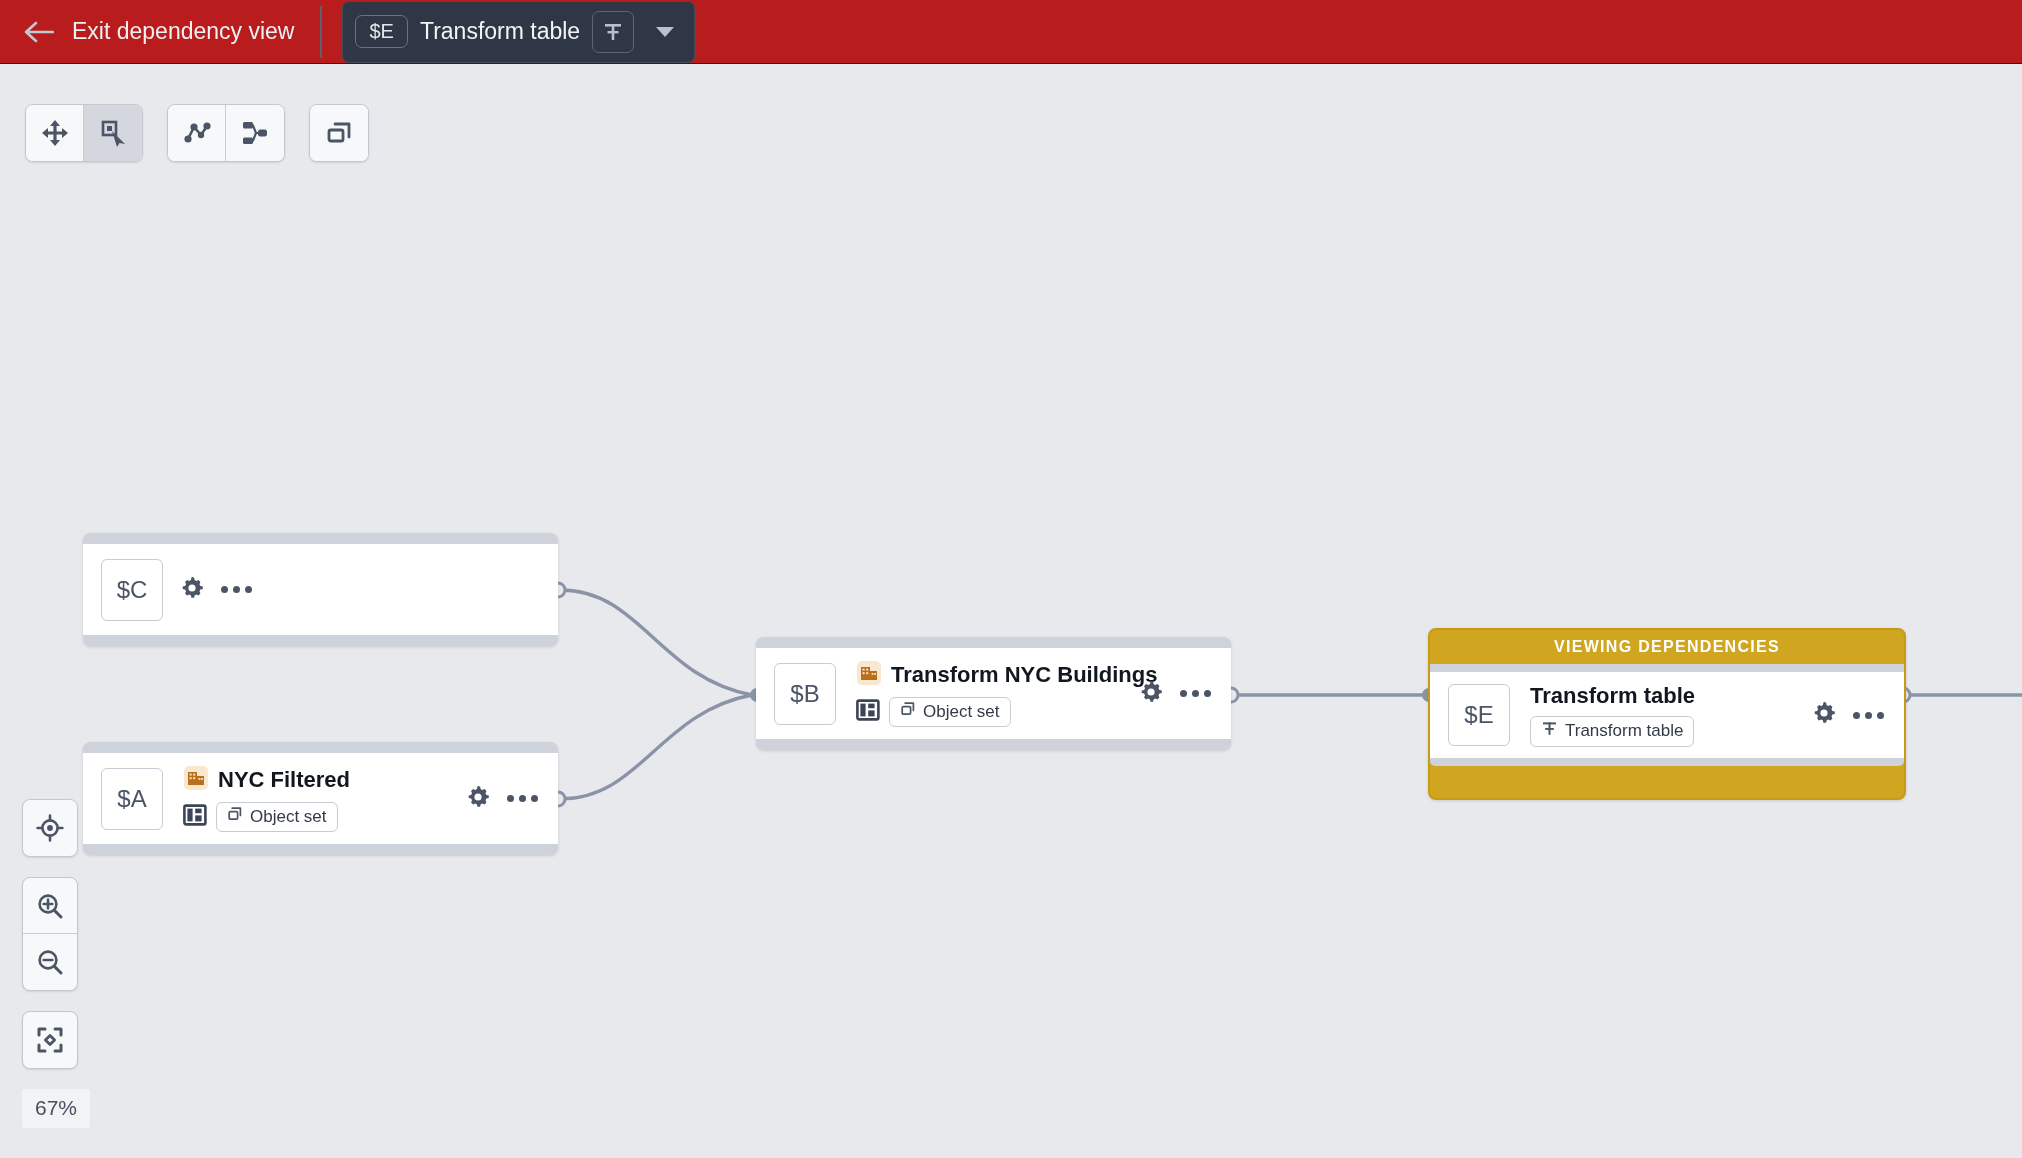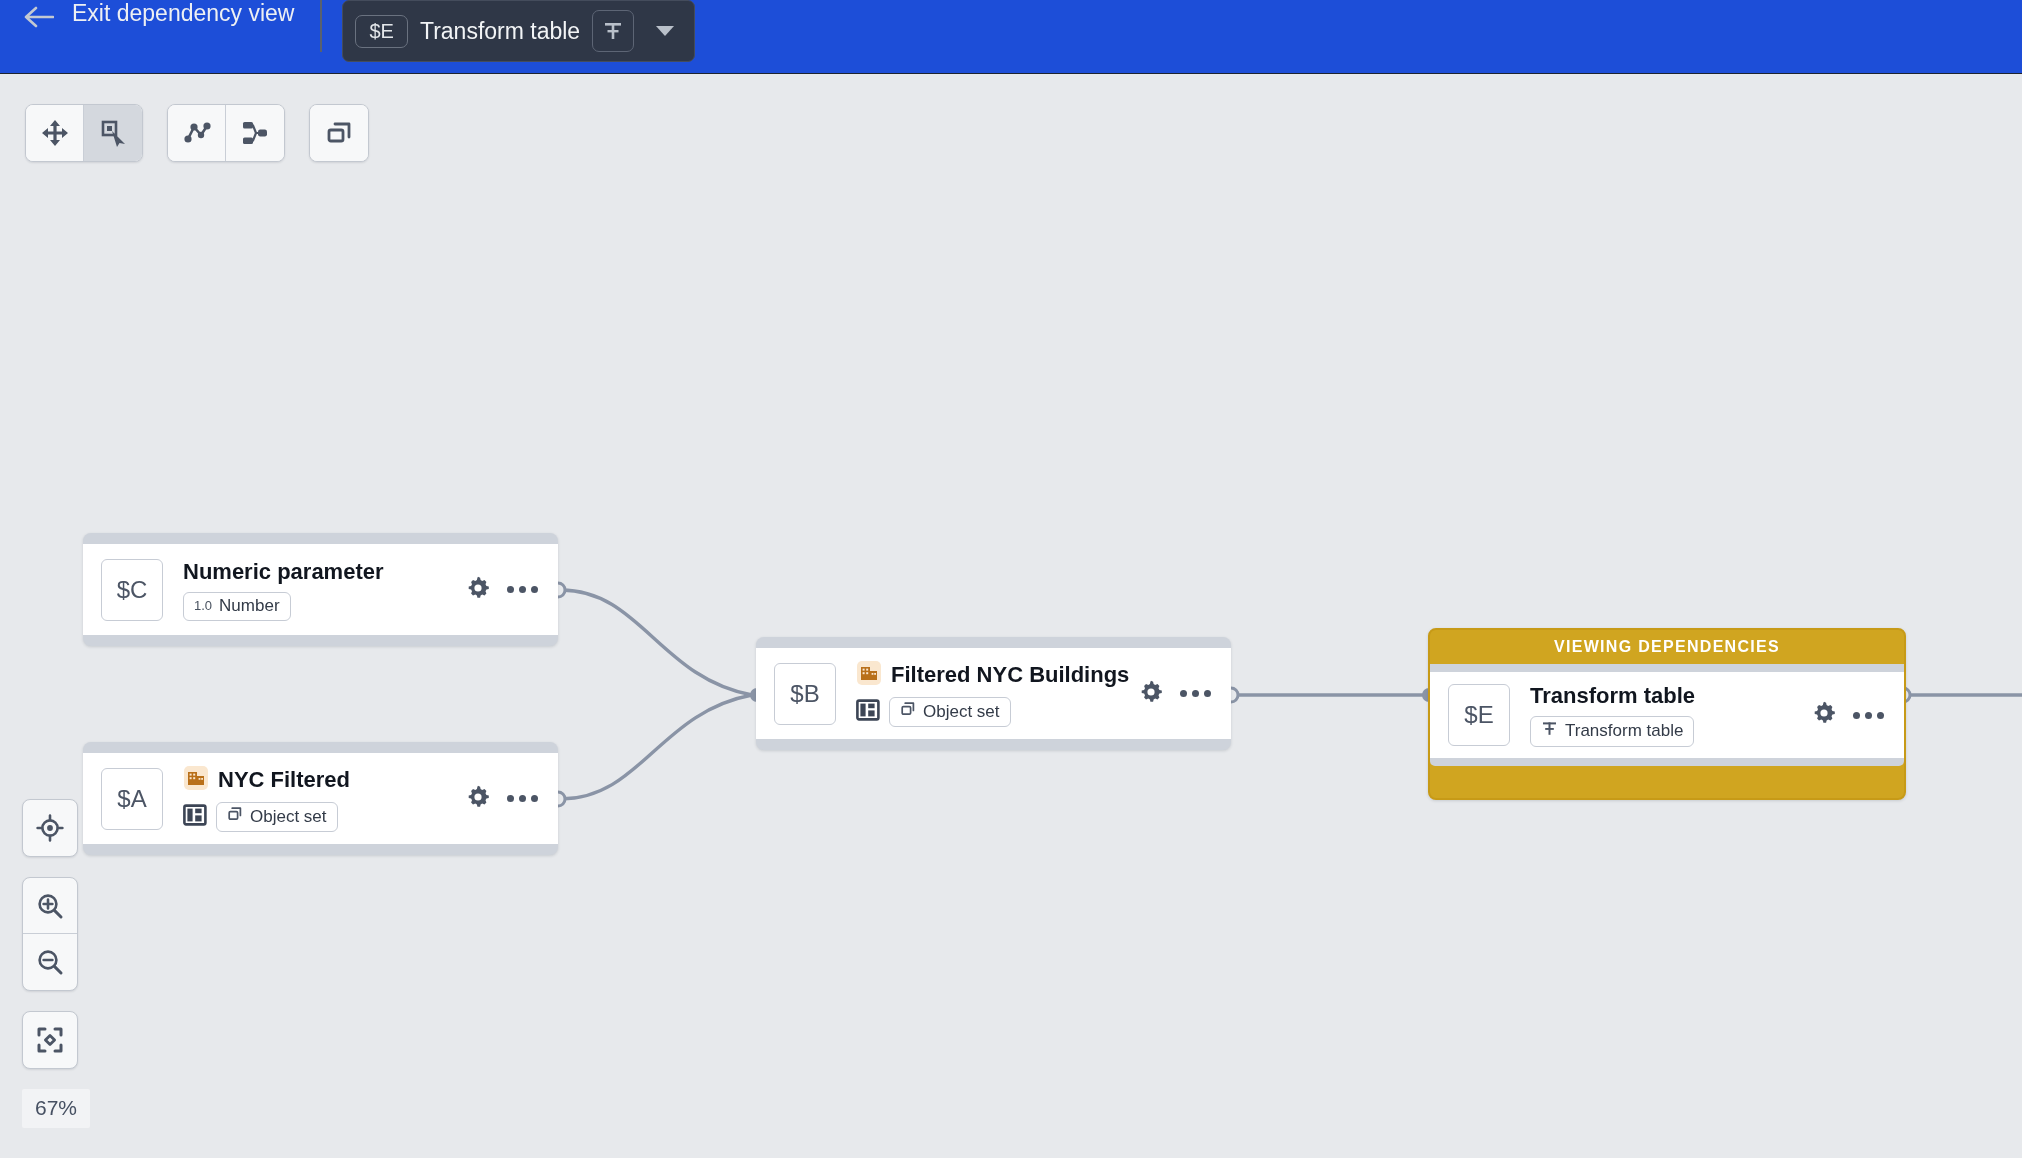--- a/index.html
+++ b/index.html
@@ -6,23 +6,23 @@
   html, body {
     width: 2022px; height: 1158px;
     font-family: "Liberation Sans", sans-serif;
     overflow: hidden;
     background: #e7e9ec;
   }
 
   
   .topbar {
     position: absolute; top: 0; left: 0;
-    width: 2022px; height: 74px;
-    background: #1d4ed8;
-    display: flex; align-items: flex-start;
+    width: 2022px; height: 64px;
+    background: #b91c1c;
+    display: flex; align-items: center;
     padding-left: 22px;
     border-bottom: 1px solid #1d232f;
   }
   .back-arrow {
     width: 34px; height: 34px;
     display: flex; align-items: center; justify-content: center;
     cursor: pointer; flex: none;
   }
   .exit-label {
     color: #eef0f3;
@@ -316,31 +316,20 @@
           <path d="M11 6 H25 V19" fill="none" stroke="#4c5565" stroke-width="2.8" stroke-linecap="round" stroke-linejoin="round"></path>
           <rect x="5" y="12" width="14" height="11" rx="1.8" fill="none" stroke="#4c5565" stroke-width="2.8"></rect>
         </svg>
       </div>
     </div>
   </div>
 
   <div class="node" style="left:83px; top:455px; width:475px; height:113px; padding:11px 0;">
     <div class="node-body" style="height:91px;">
       <div class="node-badge-sq">$C</div>
-      <div class="node-center">
-        <div class="node-titlerow">
-          <span class="node-title">Numeric parameter</span>
-        </div>
-        <div class="node-subrow">
-          <span class="pill">
-            <span class="numlbl">1.0</span>
-            <span>Number</span>
-          </span>
-        </div>
-      </div>
       <div class="node-actions">
         <span style="cursor:pointer;">
           <svg width="26" height="26" viewBox="0 0 26 26">
             <path d="M13 1.8 l2.1 .9 .5 2.4 1.6 .9 2.3-.9 1.9 1.9 -.9 2.3 .9 1.6 2.4 .5 0 2.7 -2.4 .5 -.9 1.6 .9 2.3 -1.9 1.9 -2.3-.9 -1.6 .9 -.5 2.4 -2.7 0 -.5-2.4 -1.6-.9 -2.3 .9 -1.9-1.9 .9-2.3 -.9-1.6 -2.4-.5 0-2.7 2.4-.5 .9-1.6 -.9-2.3 1.9-1.9 2.3 .9 1.6-.9 .5-2.4 Z" fill="#4c5565"></path>
             <circle cx="13" cy="13" r="3.6" fill="#ffffff"></circle>
           </svg>
         </span>
         <span class="dots">
             <i></i>
             <i></i>
@@ -417,21 +406,21 @@
               <rect x="5" y="7" width="9" height="13" fill="#b9701a"></rect>
               <rect x="14" y="11" width="7" height="9" fill="#b9701a"></rect>
               <rect x="6.6" y="8.6" width="2" height="2" fill="#fae7cf"></rect>
               <rect x="10.2" y="8.6" width="2" height="2" fill="#fae7cf"></rect>
               <rect x="6.6" y="12.2" width="2" height="2" fill="#fae7cf"></rect>
               <rect x="10.2" y="12.2" width="2" height="2" fill="#fae7cf"></rect>
               <rect x="15.6" y="13" width="1.8" height="1.8" fill="#fae7cf"></rect>
               <rect x="18.2" y="13" width="1.8" height="1.8" fill="#fae7cf"></rect>
             </svg>
           </span>
-          <span class="node-title">Filtered NYC Buildings</span>
+          <span class="node-title">Transform NYC Buildings</span>
         </div>
         <div class="node-subrow">
           <span style="flex:none;">
             <svg width="24" height="24" viewBox="0 0 24 24">
               <rect x="1.4" y="2.6" width="21" height="18.8" rx="1.6" fill="none" stroke="#3c4555" stroke-width="2.6"></rect>
               <rect x="4.4" y="5.6" width="5.2" height="12.8" fill="#3c4555"></rect>
               <rect x="12.2" y="5.6" width="6.4" height="4.6" fill="#3c4555"></rect>
               <rect x="12.2" y="12.4" width="6.4" height="6" fill="#3c4555"></rect>
             </svg>
           </span>

